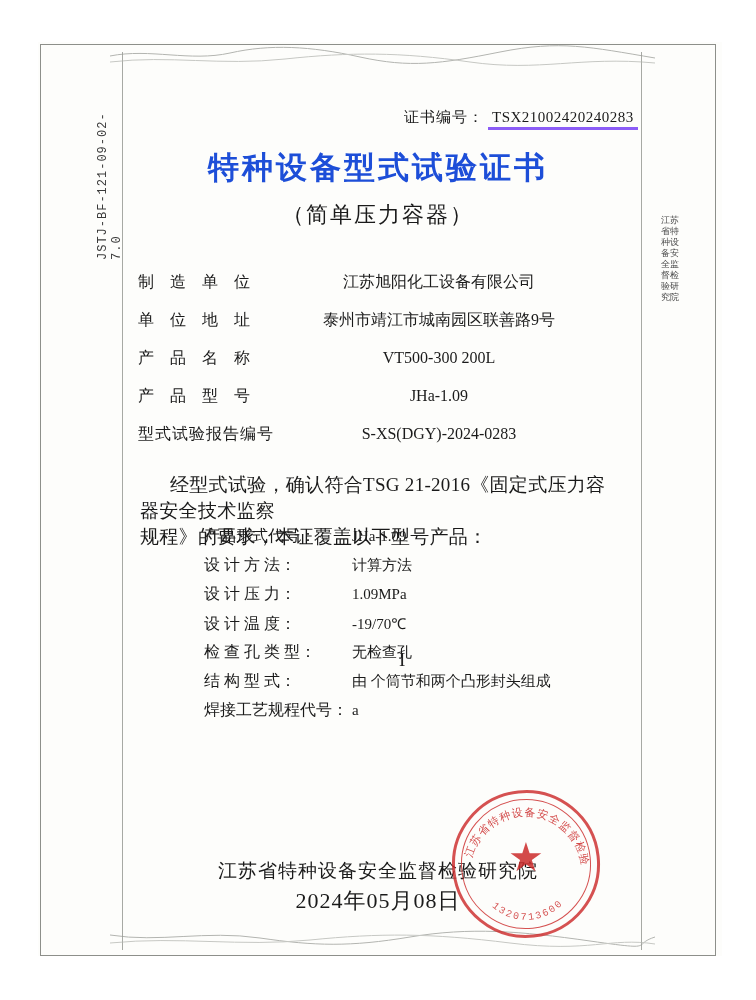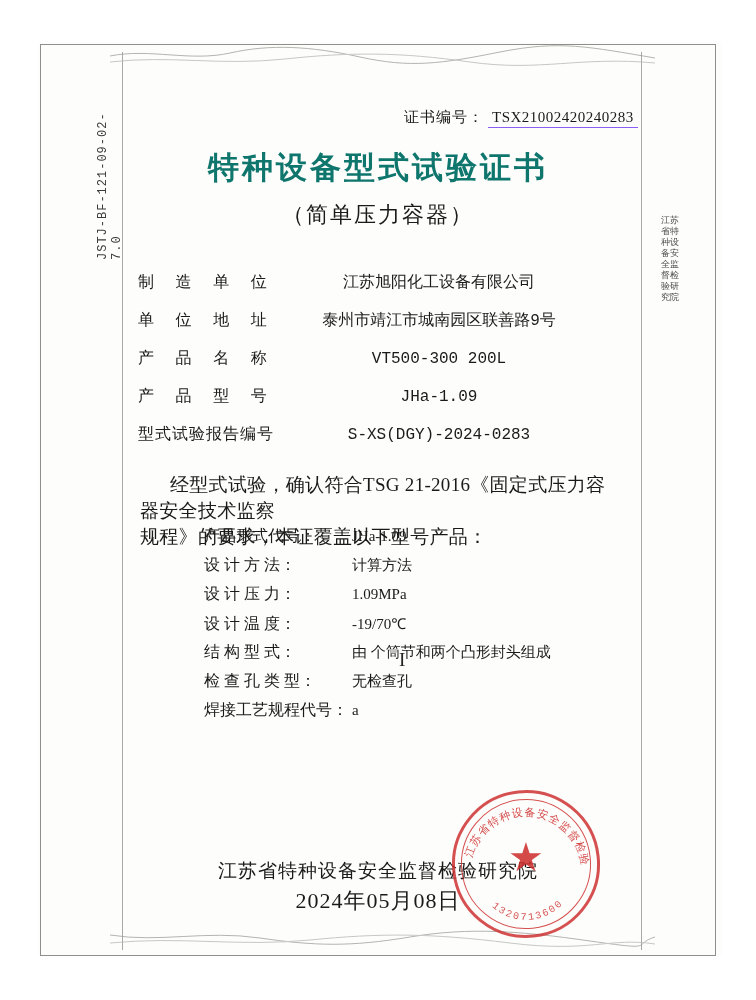--- a/index.html
+++ b/index.html
@@ -86,35 +86,35 @@
   .cert-no {
     position: absolute;
     left: 404px;
     top: 108px;
     font-size: 15px;
     white-space: nowrap;
   }
   .cert-no .label { letter-spacing: 1px; }
   .cert-no .value {
     display: inline-block;
-    border-bottom: 1px solid #8b5cf6;
+    border-bottom: 3px solid #8b5cf6;
     padding: 0 4px 1px 4px;
     margin-left: 4px;
     font-family: "Liberation Serif", serif;
     letter-spacing: .5px;
   }
 
   .title {
     position: absolute;
     left: 0; right: 0;
     top: 147px;
     text-align: center;
     font-size: 31px;
     font-weight: bold;
-    color: #0f766e;
+    color: #1d4ed8;
     letter-spacing: 3px;
     font-family: "DejaVu Serif", serif;
   }
   .subtitle {
     position: absolute;
     left: 0; right: 0;
     top: 200px;
     text-align: center;
     font-size: 22px;
     color: #1a1a1a;
@@ -126,21 +126,20 @@
     position: absolute;
     left: 138px;
     top: 272px;
     width: 480px;
   }
   .field-row {
     display: flex;
     align-items: baseline;
     margin-bottom: 12px;
     height: 26px;
-    font-family: Liberation Mono, monospace;
   }
   .field-label {
     width: 162px;
     font-size: 16px;
     letter-spacing: 1px;
     white-space: nowrap;
   }
   .field-label.wide { letter-spacing: 6px; }
   .field-value {
     flex: 1;
@@ -320,26 +319,26 @@
     </div>
     <div class="spec-row">
       <div class="spec-label">设 计 压 力：</div>
       <div class="spec-value">1.09MPa</div>
     </div>
     <div class="spec-row">
       <div class="spec-label">设 计 温 度：</div>
       <div class="spec-value">-19/70℃</div>
     </div>
     <div class="spec-row">
+      <div class="spec-label">检 查 孔 类 型：</div>
+      <div class="spec-value">无检查孔</div>
+    </div>
+    <div class="spec-row">
       <div class="spec-label">结 构 型 式：</div>
       <div class="spec-value">由  个筒节和两个凸形封头组成</div>
-    </div>
-    <div class="spec-row">
-      <div class="spec-label">检 查 孔 类 型：</div>
-      <div class="spec-value">无检查孔</div>
     </div>
     <div class="spec-row">
       <div class="spec-label">焊接工艺规程代号：</div>
       <div class="spec-value">a</div>
     </div>
   </div>
 
   <div class="cursor">I</div>
 
   <div class="issuer">江苏省特种设备安全监督检验研究院</div>

